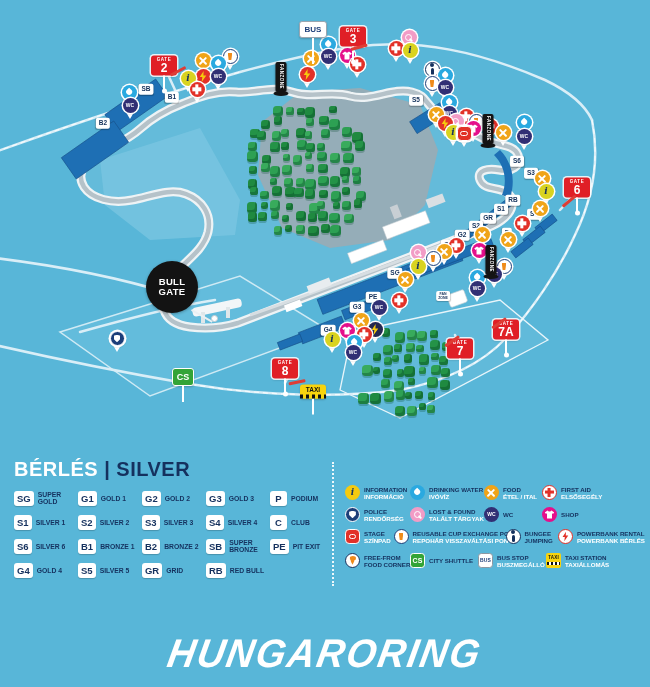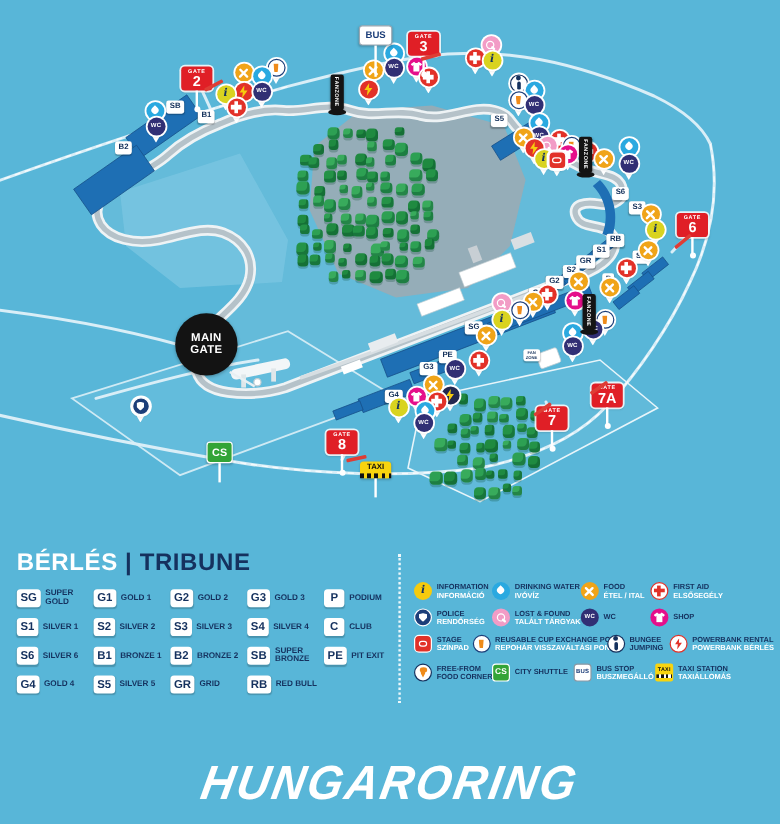--- a/index.html
+++ b/index.html
@@ -826,21 +826,21 @@
           <div class="pole" style="height:16px"></div>
         </div>
         <div class="psign" style="left: 313px; top: 414px;">
           <div class="pbox taxi-box">
             <span class="tx">TAXI</span>
             <span class="chk"></span>
           </div>
           <div class="pole" style="height:16px"></div>
         </div>
         <div class="mgate" style="left: 172px; top: 287px;">
-          <span>MAIN</span>
+          <span>BULL</span>
           <span>GATE</span>
           <div class="ptr"></div>
           <div class="pdot"></div>
         </div>
         <div class="flag" style="left: 281px; top: 96px;">
           <div class="pennant">
             <span>FANZONE</span>
           </div>
           <div class="base"></div>
         </div>
@@ -863,21 +863,21 @@
         <div class="barrier" style="left: 499px; top: 323px; transform: translate(-50%, -50%) rotate(-35deg);"></div>
         <div class="barrier" style="left: 297px; top: 382px; transform: translate(-50%, -50%) rotate(-12deg);"></div>
         <div class="tentlabel" style="left: 443px; top: 296px;">FAN<br>ZONE</div>
       </div>
   </div>
 
   <div class="legend">
     <div class="tr-title">
       <span class="w">BÉRLÉS</span>
       <span class="n">|</span>
-      <span class="n">TRIBUNE</span>
+      <span class="n">SILVER</span>
     </div>
     <div class="tribune-grid" id="tribune-grid">
         <div class="tr-col">
           <div class="tr-item">
             <span class="tr-badge">SG</span>
             <span class="tr-label">SUPER GOLD</span>
           </div>
           <div class="tr-item">
             <span class="tr-badge">S1</span>
             <span class="tr-label">SILVER 1</span>

